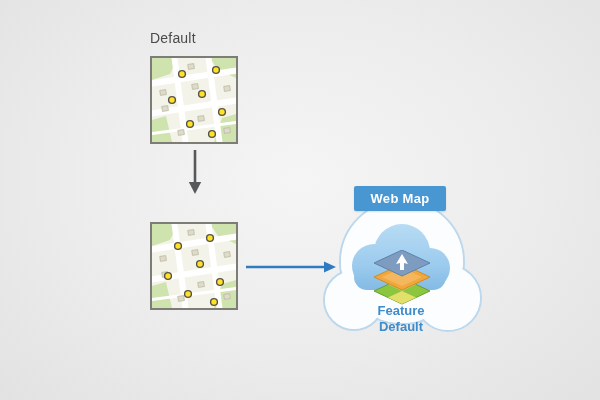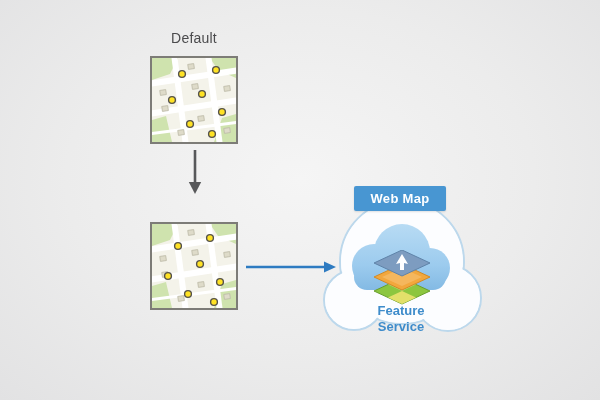--- a/index.html
+++ b/index.html
@@ -1,21 +1,21 @@
 <!DOCTYPE html>
 <html><head>
 <meta charset="utf-8">
 <style>
   html,body{margin:0;padding:0;background:#ffffff;font-family:"Liberation Sans",sans-serif;}
   #stage{
     position:relative;width:600px;height:400px;overflow:hidden;
     background:radial-gradient(ellipse at 50% 45%, #f5f5f5 0%, #ececec 55%, #e2e2e3 100%);
   }
   .label{
-    position:absolute;color:#4b4b4d;font-size:14px;text-align:center;
+    position:absolute;color:#4b4b4d;font-size:14px;text-align:left;
     letter-spacing:.2px;
   }
   .label-default{left:150px;top:30px;width:88px;}
   .label-inspection{left:140px;top:196px;width:108px;}
   .map-frame{
     position:absolute;width:88px;height:88px;box-sizing:border-box;
     border:2px solid #7d7c77;background:#f4f3ea;
   }
   .map-default{left:150px;top:56px;}
   .map-inspection{left:150px;top:222px;}
@@ -172,15 +172,15 @@
       <polygon points="30,0 58,13 30,26 2,13" fill="#f2a73d" stroke="#d28a24" stroke-width="1"></polygon>
       <polygon points="30,4 50,13 30,22 10,13" fill="#f6bd6b" opacity="0.7"></polygon>
     </g>
 
     <g>
       <polygon points="30,0 58,13 30,26 2,13" fill="#7d9cc0" stroke="#5f83a8" stroke-width="1"></polygon>
       <polygon points="30,4 36,14 32,13 32,20 28,20 28,13 24,14" fill="#ffffff"></polygon>
     </g>
   </svg>
 
-  <div class="feature-service">Feature Service</div>
+  <div class="feature-service">Feature Default</div>
 
 </div>
 
 </body></html>

